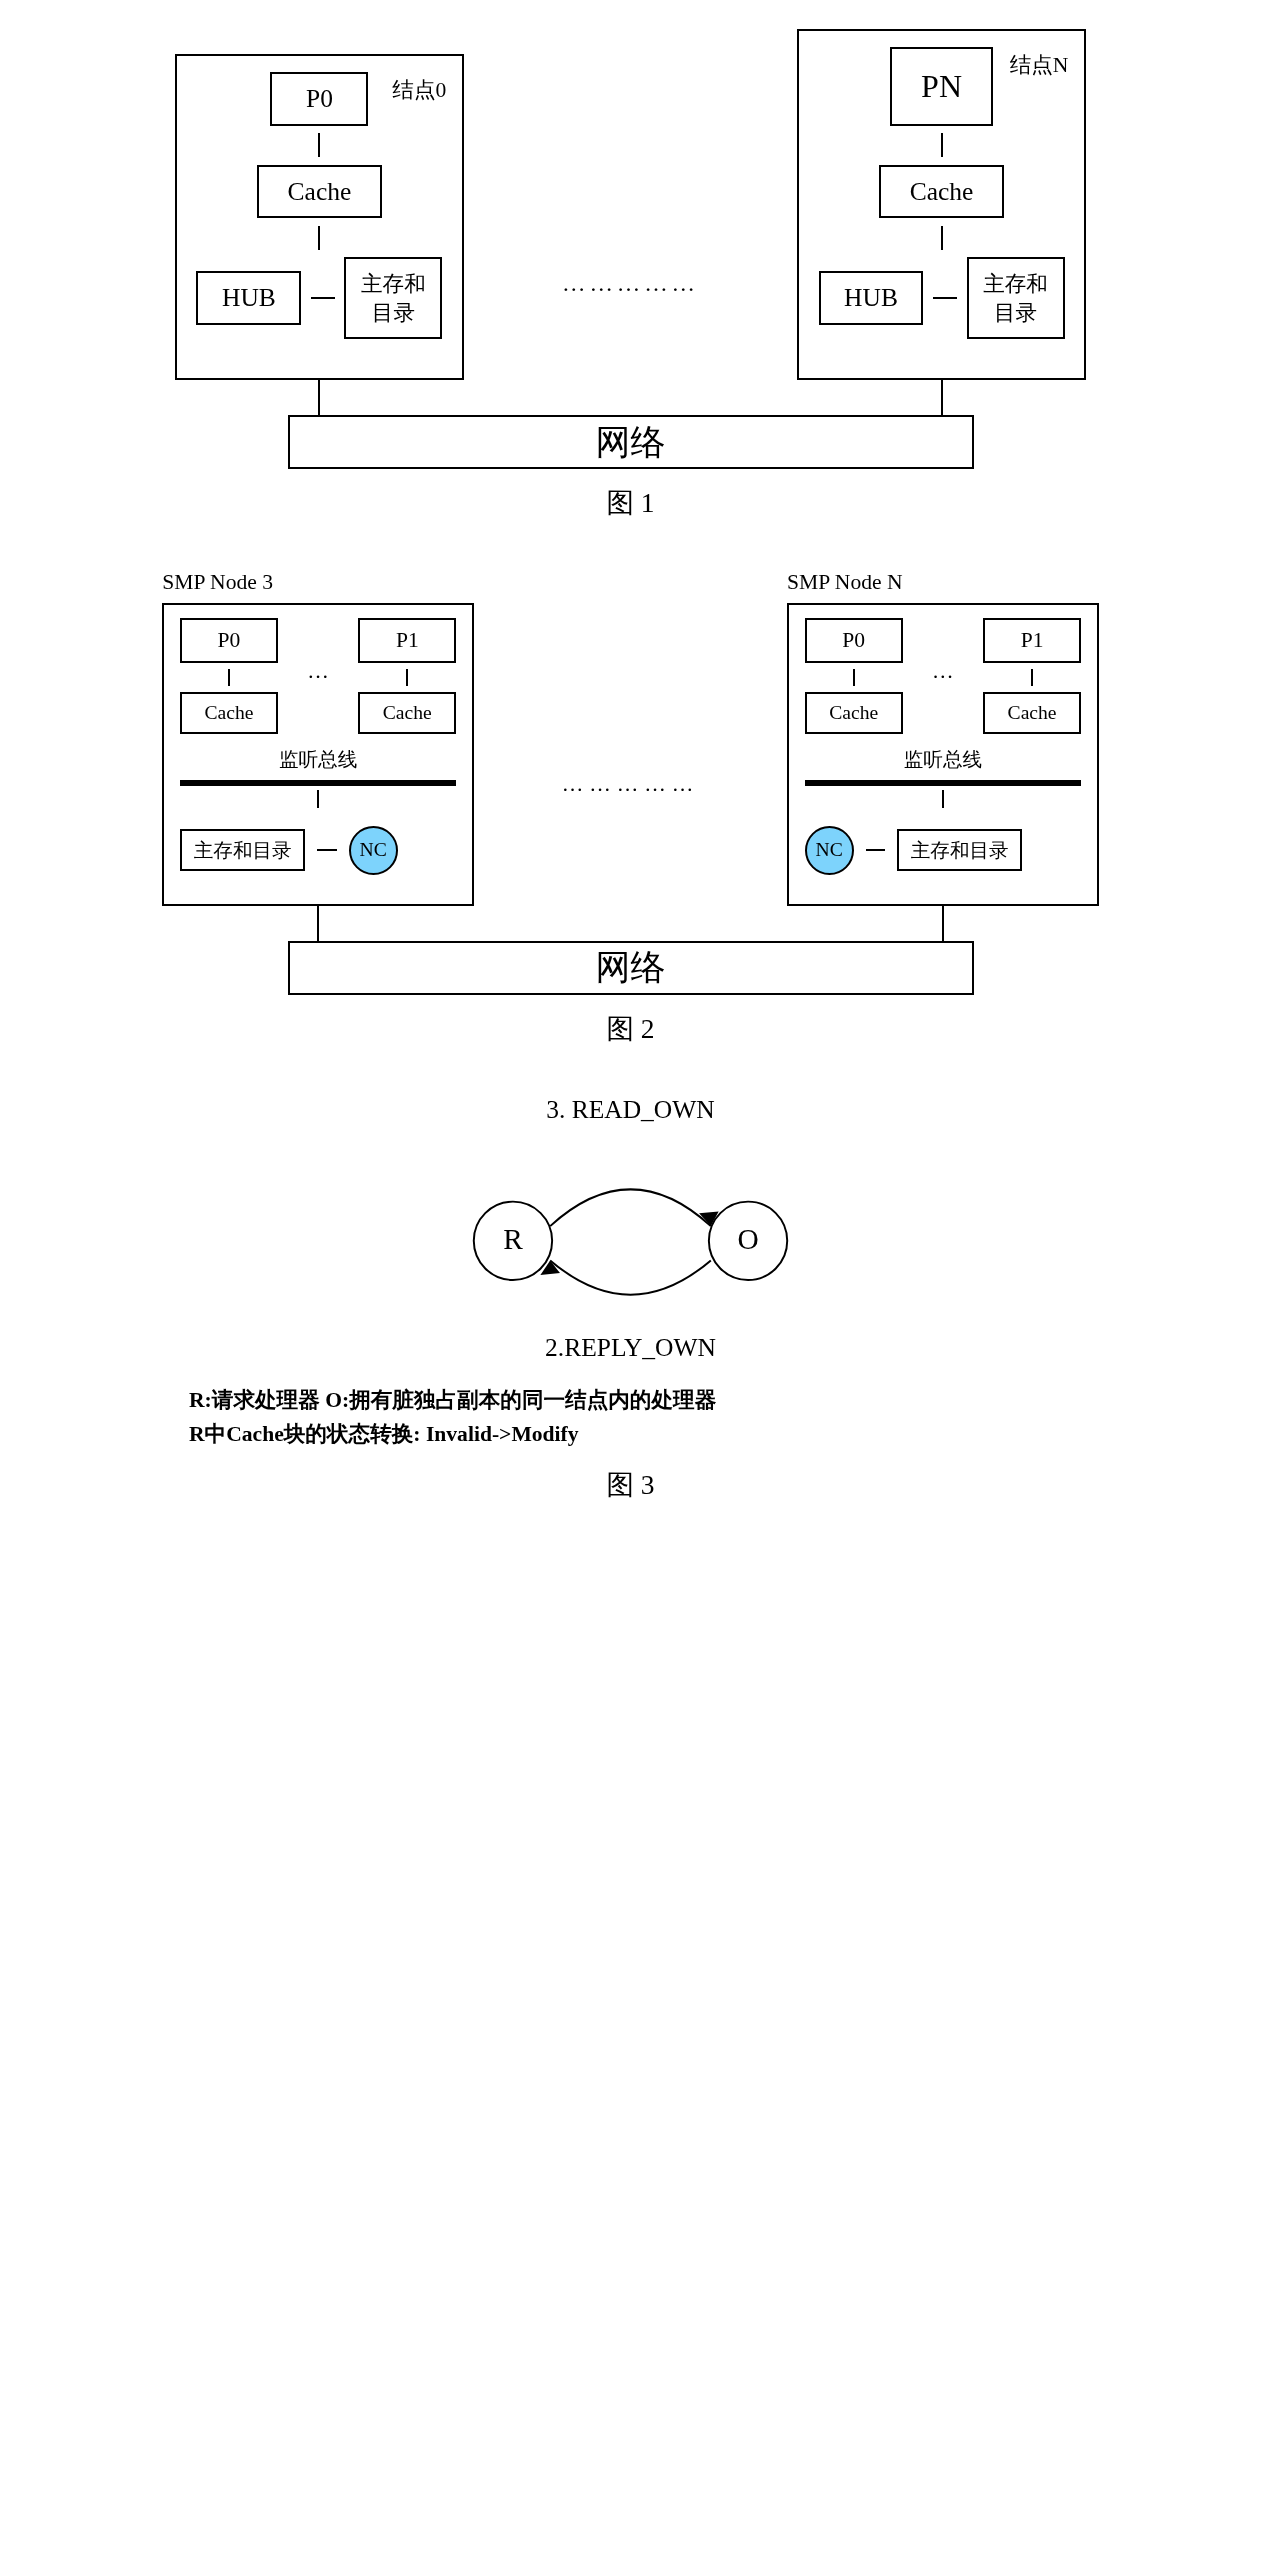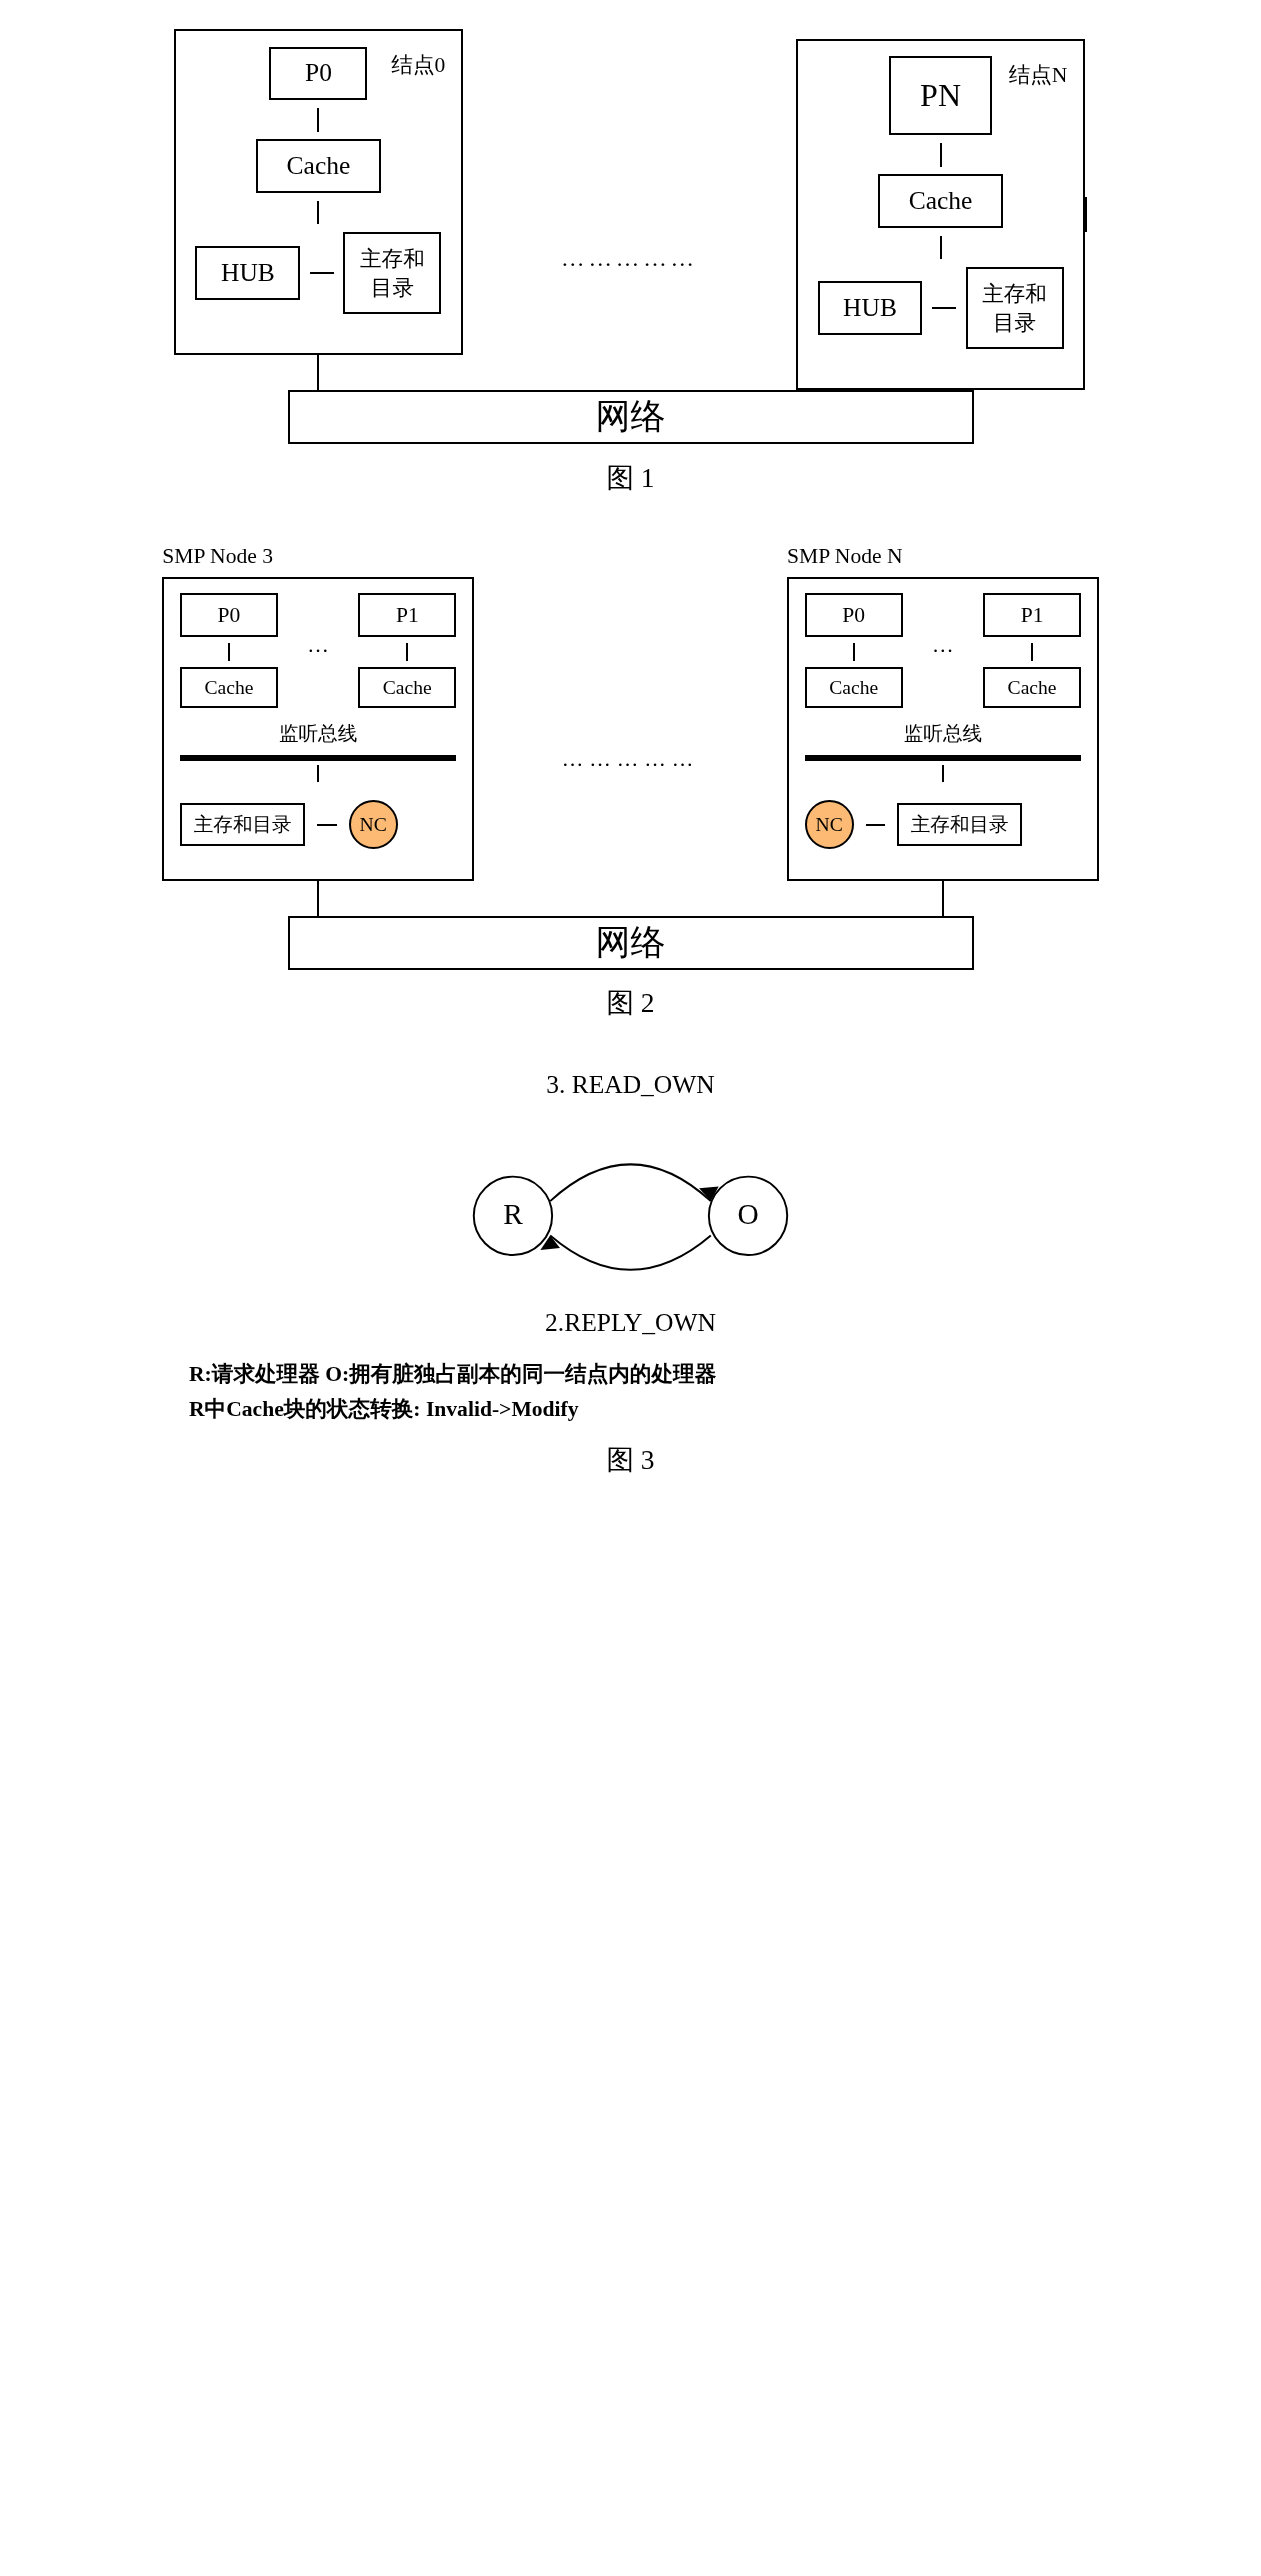--- a/index.html
+++ b/index.html
@@ -137,21 +137,21 @@
 
     .circle-nc {
       width: 49px;
       height: 49px;
       border-radius: 50%;
       border: 2px solid #000;
       display: flex;
       align-items: center;
       justify-content: center;
       font-size: 19.6px;
-      background: #fdba74;
+      background: #7dd3fc;
       flex-shrink: 0;
     }
 
     .memdirbox {
       border: 2px solid #000;
       padding: 5.9px 11.8px;
       font-size: 19.6px;
       text-align: center;
       background: #fff;
     }
@@ -225,21 +225,21 @@
           <div style="width:23.5px;height:2px;background:#000;"></div>
           <div class="component-box" style="font-size:21.6px;padding:9.8px 13.7px;white-space:pre-line;text-align:center;">主存和<br>目录</div>
         </div>
         <div style="height:15.7px;"></div>
       </div>
       <div style="width:2px;height:35px;background:#000;"></div>
     </div>
 
     <div style="font-size:23.5px;letter-spacing:3.9px;padding-bottom:118px;">……………</div>
 
-    <div style="display:flex;align-items:center;">
+    <div style="display:flex;flex-direction:column;align-items:center;">
       <div class="node-box">
         <span class="node-label">结点N</span>
         <div class="component-box" style="font-size:32px;padding:19px 29px;">PN</div>
         <div style="width:2px;height:23.5px;background:#000;"></div>
         <div class="component-box" style="font-size:25.5px;padding:9.8px 29px;">Cache</div>
         <div style="width:2px;height:23.5px;background:#000;"></div>
         <div class="hub-row">
           <div class="component-box" style="font-size:25.5px;padding:9.8px 23.5px;">HUB</div>
           <div style="width:23.5px;height:2px;background:#000;"></div>
           <div class="component-box" style="font-size:21.6px;padding:9.8px 13.7px;white-space:pre-line;text-align:center;">主存和<br>目录</div>

